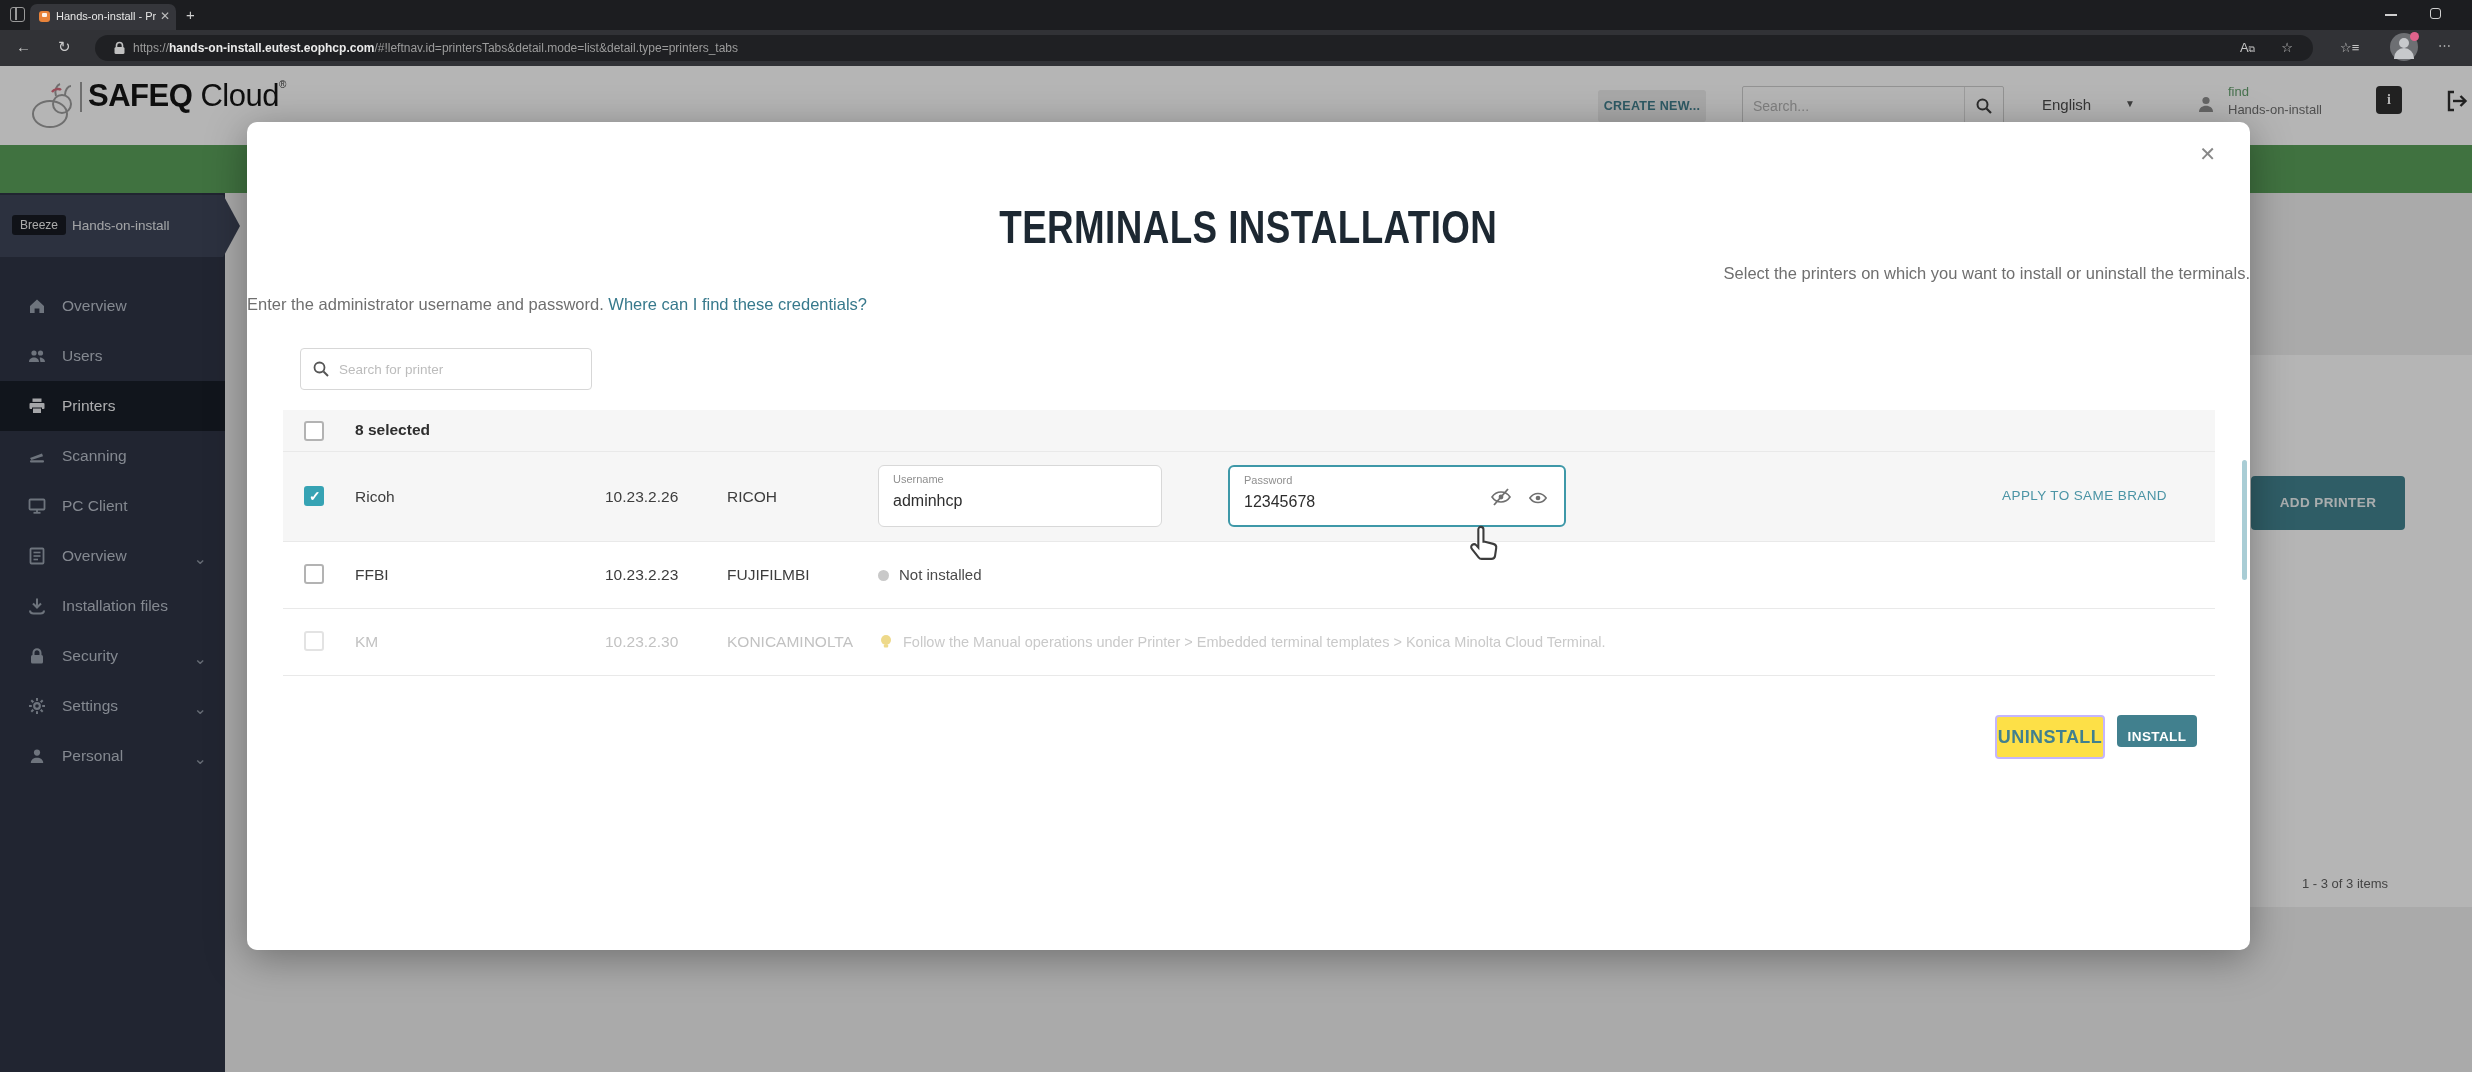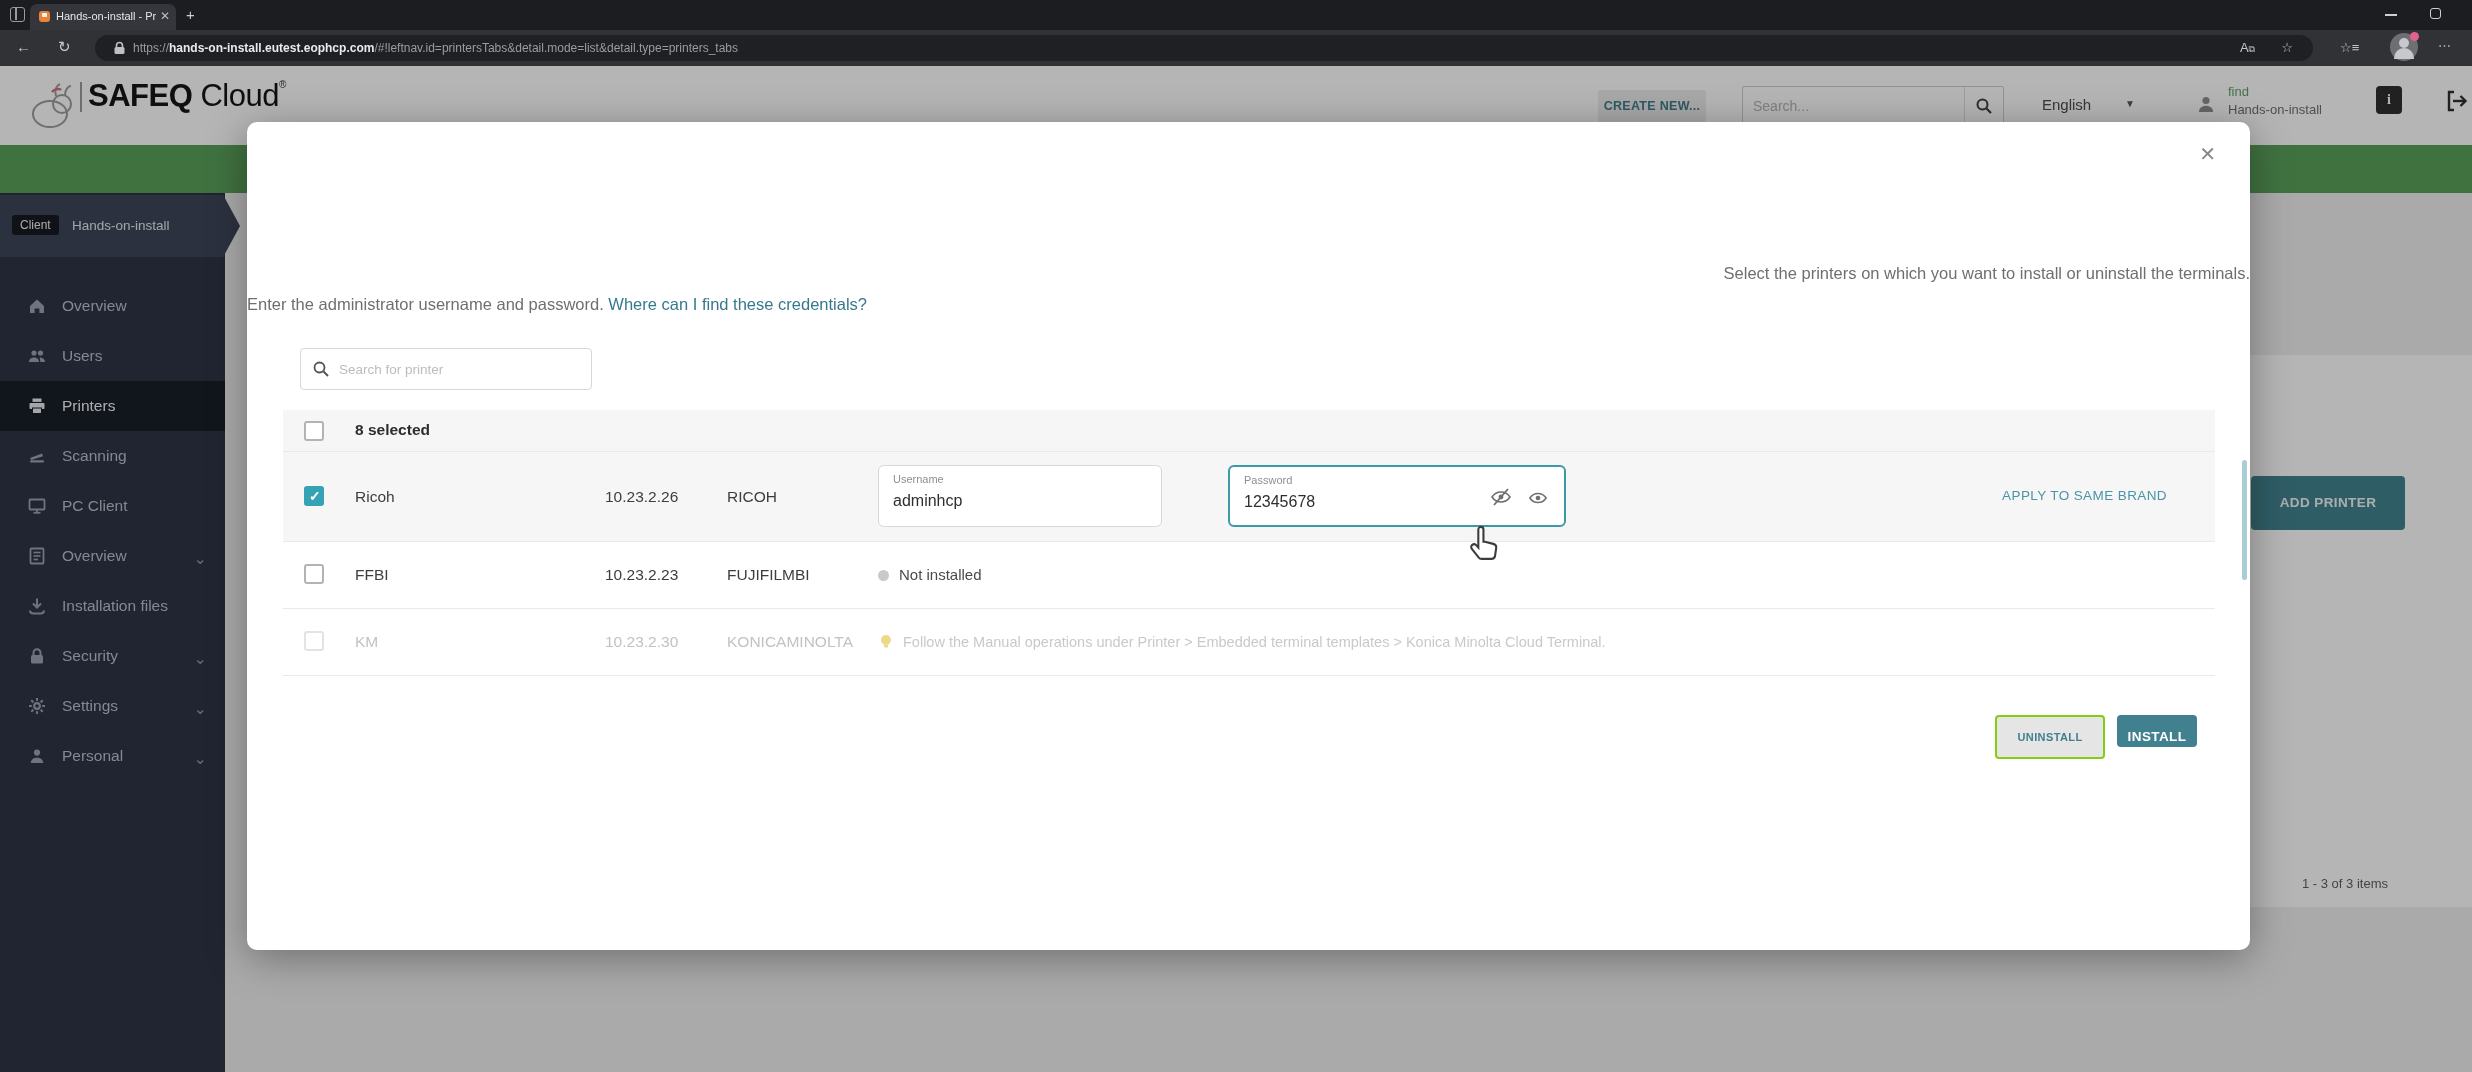--- a/index.html
+++ b/index.html
@@ -106,21 +106,21 @@
   .pwd { left:945px; width:338px; }
   .pw-eyeoff { position:absolute; right:52px; top:19px; color:#6f6f6f; }
   .pw-eye { position:absolute; right:16px; top:21px; color:#6f6f6f; }
   .apply-link { position:absolute; right:48px; top:36px; font-size:13.5px; color:#4b94a5; letter-spacing:0.4px; }
   .status-dot { position:absolute; left:595px; top:28px; width:11px; height:11px; border-radius:50%; background:#c9c9c9; }
   .status-txt { position:absolute; left:616px; top:24px; font-size:15px; color:#4a4a4a; }
   .note-icon { position:absolute; left:595px; top:24px; }
   .note-txt { position:absolute; left:620px; top:25px; font-size:14.5px; color:#c9c9c9; white-space:nowrap; }
   .m-scroll { position:absolute; right:3px; top:338px; width:5px; height:120px; border-radius:3px; background:#a9cdd5; }
 
-  .btn-uninstall { position:absolute; left:1748px; top:593px; width:110px; height:44px; border:2px solid #84cc16; border-radius:4px; color:#41808e; font-size:11px; font-weight:bold; text-align:center; line-height:40px; background:#e5e5e5; letter-spacing:0.4px; }
+  .btn-uninstall { position:absolute; left:1748px; top:593px; width:110px; height:44px; border:2px solid #c4b5fd; border-radius:4px; color:#41808e; font-size:18px; font-weight:bold; text-align:center; line-height:40px; background:#fde047; letter-spacing:0.4px; }
   .btn-install { position:absolute; left:1870px; top:593px; width:80px; height:32px; background:#41808e; border-radius:4px; color:#fff; font-size:13.5px; font-weight:bold; text-align:center; line-height:44px; letter-spacing:0.4px; }
 
   .cursor-hand { position:absolute; left:1220px; top:400px; width:40px; height:44px; z-index:50; }
 </style>
 </head>
 <body>
 
 <div class="tabstrip">
   <div class="tiles-btn"></div>
   <div class="tab">
@@ -193,21 +193,21 @@
 
 <div class="greenbar"></div>
 <div class="pagebg">
   <div class="panel"></div>
 </div>
 <div class="addprinter">ADD PRINTER</div>
 <div class="itemscount">1 - 3 of 3 items</div>
 
 <div class="sidebar">
   <div class="env-band"></div>
-  <span class="env-badge">Client</span>
+  <span class="env-badge">Breeze</span>
   <span class="env-name">Hands-on-install</span>
 
   <div class="menu">
 
     <div class="mitem">
       <svg class="micon" viewBox="0 0 18 18">
           <path d="M2 9l7-6.5L16 9v7h-4.6v-4.4H6.6V16H2z" fill="currentColor"></path>
         </svg>
       <span class="mlabel">Overview</span>
     </div>
@@ -301,20 +301,21 @@
     </div>
 
   </div>
 </div>
 
 <div class="overlay"></div>
 
 <div class="modal">
   <span class="modal-close">✕</span>
 
+  <div class="m-title"><span>TERMINALS INSTALLATION</span></div>
   <div class="m-sub1">Select the printers on which you want to install or uninstall the terminals.</div>
   <div class="m-sub2"><span>Enter the administrator username and password.</span> <span class="m-link">Where can I find these credentials?</span></div>
 
   <div class="msearch">
     <svg width="18" height="18" viewBox="0 0 18 18">
       <circle cx="7.5" cy="7.5" r="5" fill="none" stroke="#555" stroke-width="1.8"></circle>
       <line x1="11.5" y1="11.5" x2="16" y2="16" stroke="#555" stroke-width="2"></line>
     </svg>
     <input type="text" placeholder="Search for printer" style="">
   </div>

